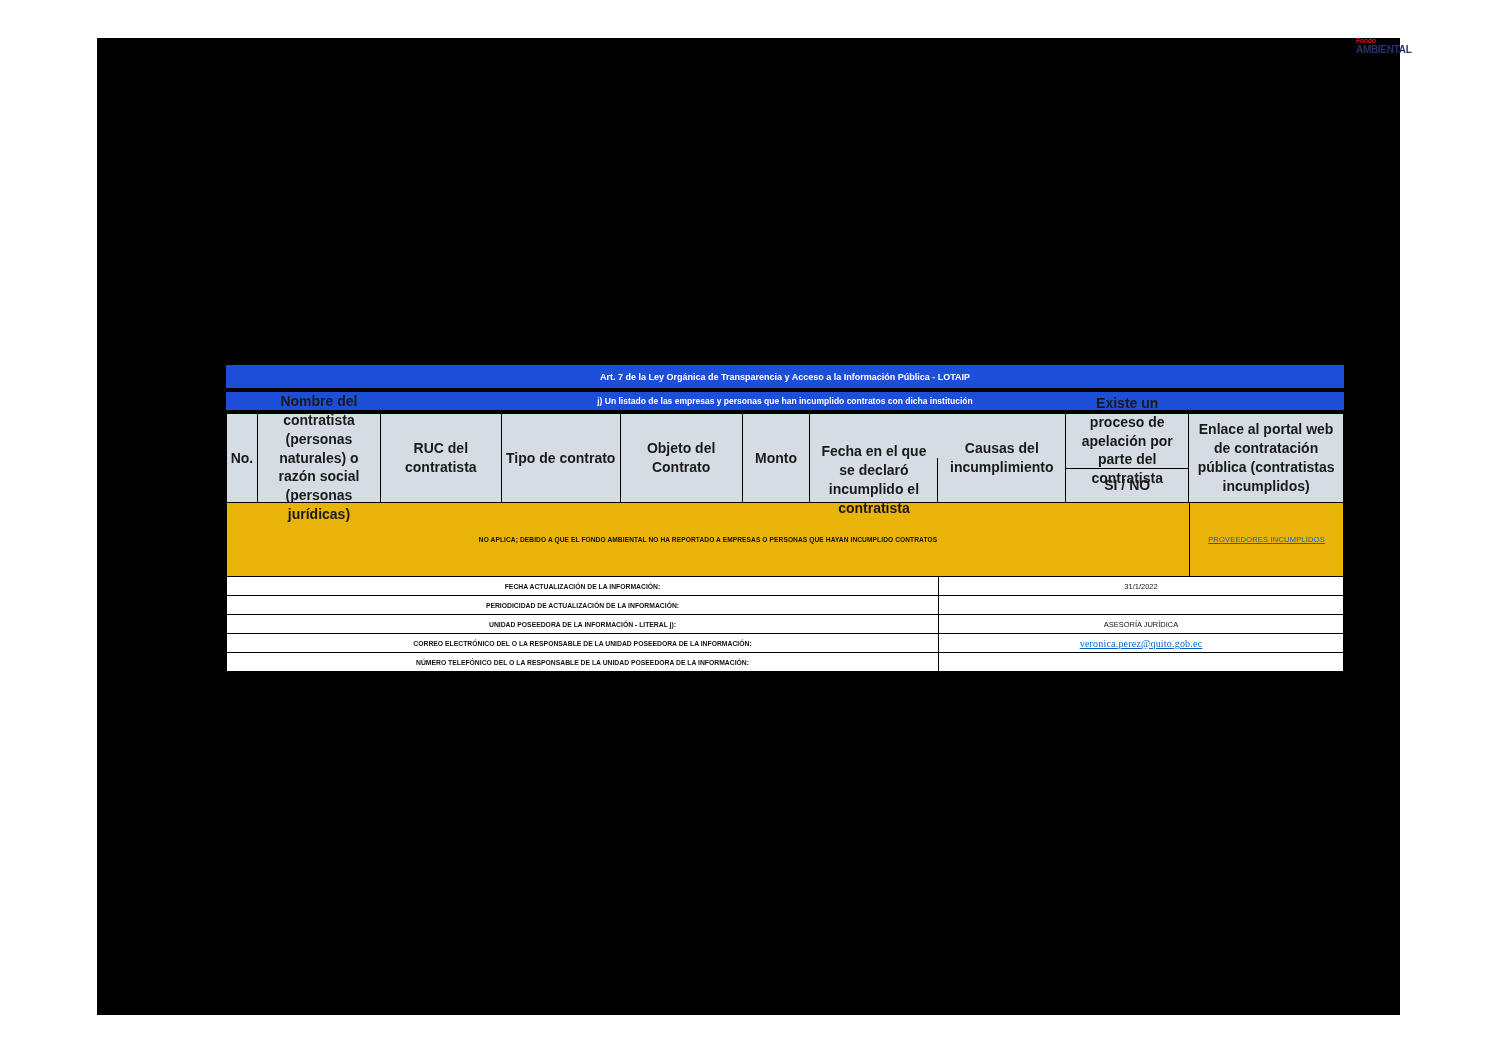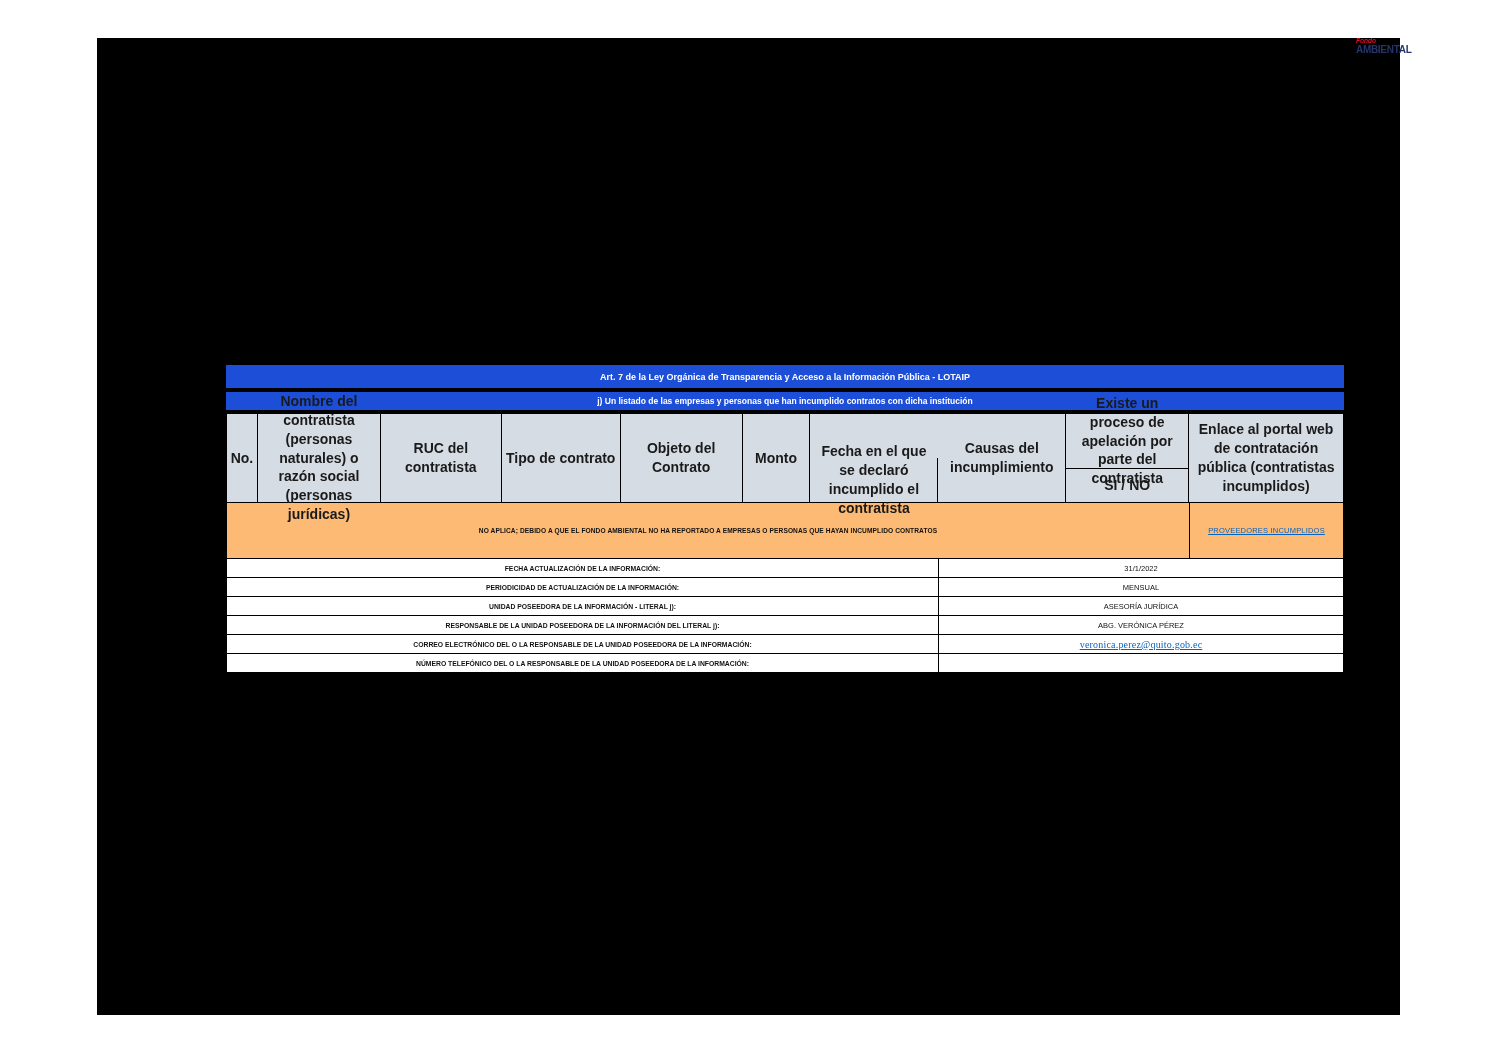--- a/index.html
+++ b/index.html
@@ -51,22 +51,22 @@
   .hcell-split .split-top {
     height: 55px; border-bottom: 1px solid #000;
     display: flex; align-items: center; justify-content: center;
     text-align: center; padding: 2px 4px;
   }
   .hcell-split .split-bottom {
     flex: 1; display: flex; align-items: center; justify-content: center;
   }
 
   .body-row {
-    display: flex; width: 100%; height: 56px;
-    background: #fdba74; border: 1px solid #000; border-top: none;
+    display: flex; width: 100%; height: 74px;
+    background: #eab308; border: 1px solid #000; border-top: none;
   }
   .body-merged {
     width: 963px; border-right: 1px solid #000;
     display: flex; align-items: center; justify-content: center;
     text-align: center; font-size: 6.6px; font-weight: bold;
     letter-spacing: 0.1px; color: #111; padding: 0 30px;
   }
   .body-linkcell {
     flex: 1; display: flex; align-items: center; justify-content: center;
     text-align: center; padding: 0 6px;
@@ -135,29 +135,24 @@
         <a href="#" class="doclink">PROVEEDORES INCUMPLIDOS</a>
       </div>
     </div>
 
     <div class="f-row">
       <div class="f-label">FECHA ACTUALIZACIÓN DE LA INFORMACIÓN:</div>
       <div class="f-value">31/1/2022</div>
     </div>
     <div class="f-row">
       <div class="f-label">PERIODICIDAD DE ACTUALIZACIÓN DE LA INFORMACIÓN:</div>
-      <div class="f-value">MENSUAL</div>
     </div>
     <div class="f-row">
       <div class="f-label">UNIDAD POSEEDORA DE LA INFORMACIÓN - LITERAL j):</div>
       <div class="f-value">ASESORÍA JURÍDICA</div>
-    </div>
-    <div class="f-row">
-      <div class="f-label">RESPONSABLE DE LA UNIDAD POSEEDORA DE LA INFORMACIÓN DEL LITERAL j):</div>
-      <div class="f-value">ABG. VERÓNICA PÉREZ</div>
     </div>
     <div class="f-row">
       <div class="f-label">CORREO ELECTRÓNICO DEL O LA RESPONSABLE DE LA UNIDAD POSEEDORA DE LA INFORMACIÓN:</div>
       <div class="f-value">
         <a href="#" class="doclink email">veronica.perez@quito.gob.ec</a>
       </div>
     </div>
     <div class="f-row">
       <div class="f-label">NÚMERO TELEFÓNICO DEL O LA RESPONSABLE DE LA UNIDAD POSEEDORA DE LA INFORMACIÓN:</div>
     </div>

